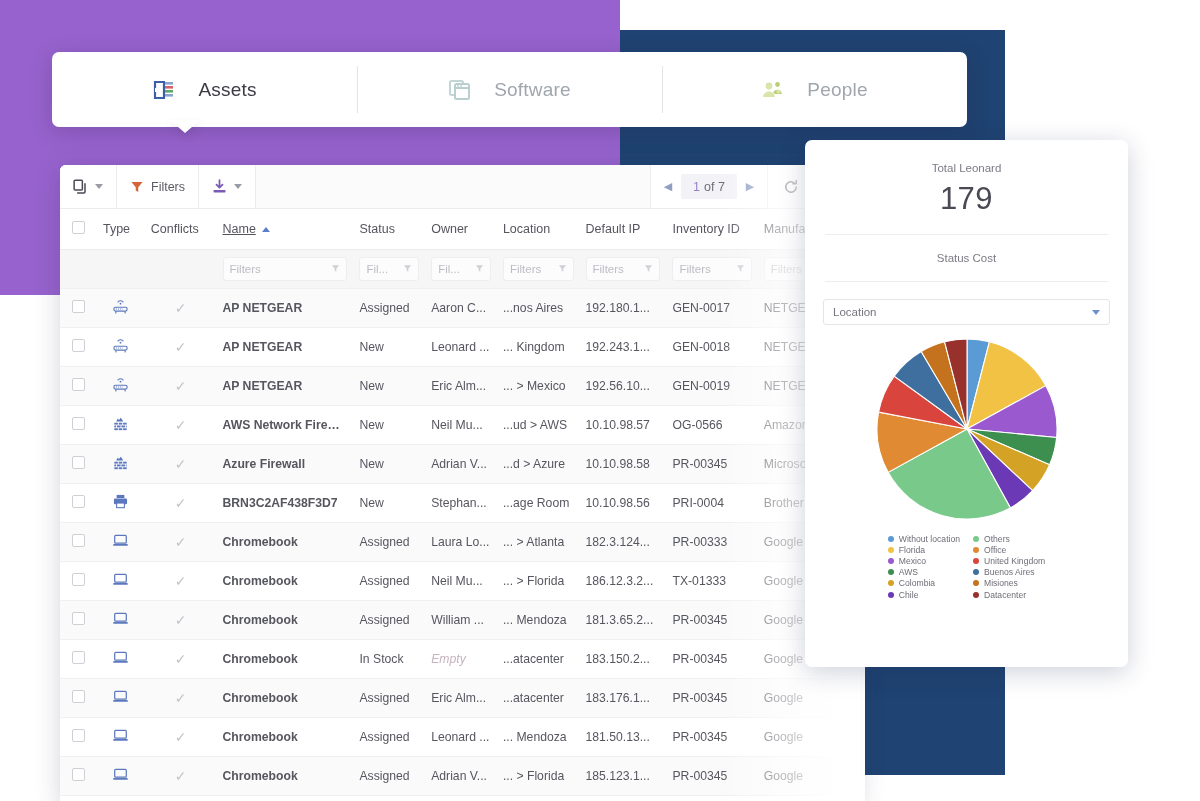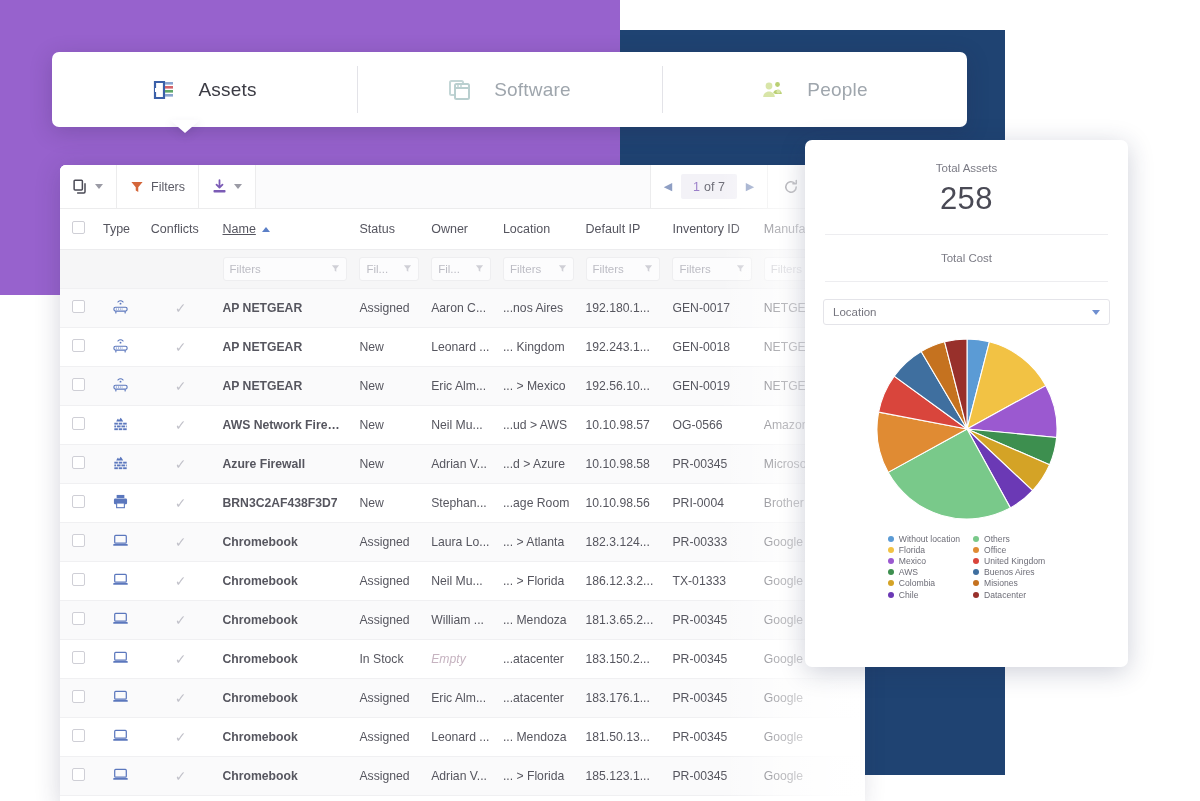--- a/index.html
+++ b/index.html
@@ -578,24 +578,24 @@
             <td>185.123.1...</td>
             <td>PR-00345</td>
             <td>Google</td>
           </tr>
         </tbody>
     </table>
   </div>
   <div class="table-fade"></div>
 
   <div class="dash">
-    <div class="d-label">Total Assets</div>
-    <div class="d-big">258</div>
+    <div class="d-label">Total Leonard</div>
+    <div class="d-big">179</div>
     <div class="d-sep"></div>
-    <div class="d-label">Total Cost</div>
+    <div class="d-label">Status Cost</div>
     <div class="d-sep"></div>
     <div class="d-select">
       <span>Location</span>
       <span class="caret"></span>
     </div>
     <div class="pie-wrap">
       <svg id="pie" width="180" height="180" viewBox="-1 -1 2 2">
           <path d="M 0 0 L 6.123233995736766e-17 -1 A 1 1 0 0 1 0.24868988716485474 -0.9685831611286311 Z" fill="#5b9bd5" stroke="#ffffff" stroke-width="0.012"></path>
           <path d="M 0 0 L 0.24868988716485474 -0.9685831611286311 A 1 1 0 0 1 0.8763066800438636 -0.4817536741017153 Z" fill="#f2c244" stroke="#ffffff" stroke-width="0.012"></path>
           <path d="M 0 0 L 0.8763066800438636 -0.4817536741017153 A 1 1 0 0 1 0.99556196460308 0.09410831331851423 Z" fill="#9b59d0" stroke="#ffffff" stroke-width="0.012"></path>

